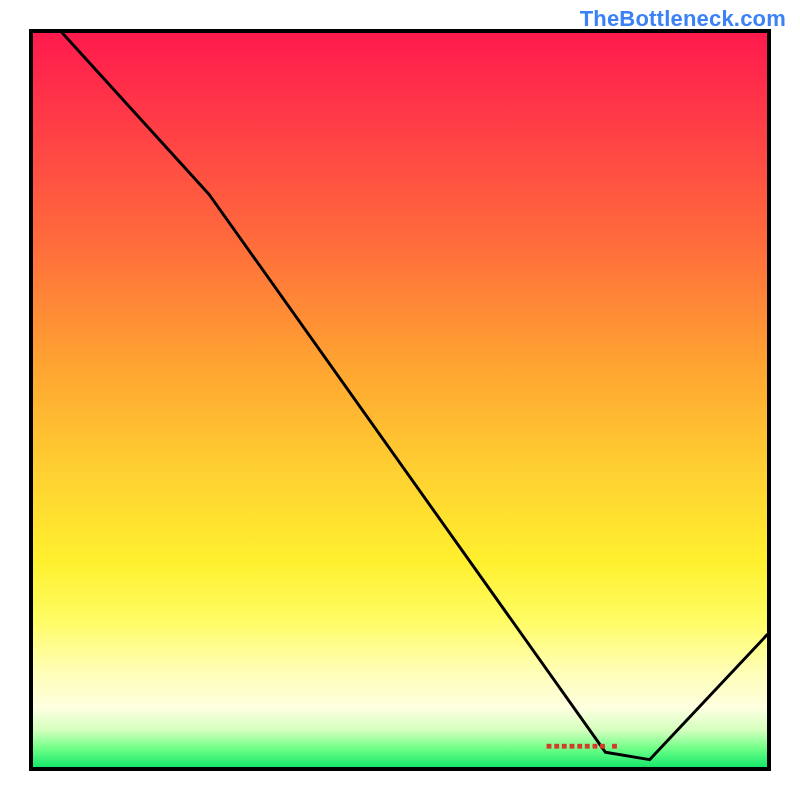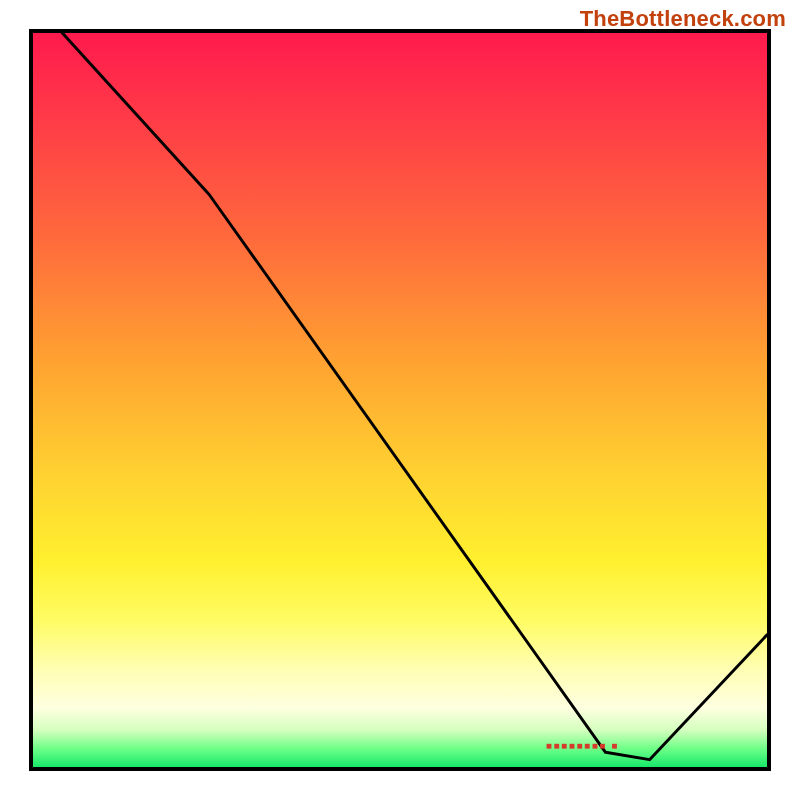--- a/index.html
+++ b/index.html
@@ -15,21 +15,21 @@
     position: relative;
     width: 800px;
     height: 800px;
   }
   .watermark {
     position: absolute;
     top: 6px;
     right: 14px;
     font-size: 22px;
     font-weight: 600;
-    color: #c2410c;
+    color: #3b82f6;
     letter-spacing: 0.2px;
     user-select: none;
   }
   .plot-frame {
     position: absolute;
     left: 29px;
     top: 29px;
     width: 742px;
     height: 742px;
     box-sizing: border-box;

